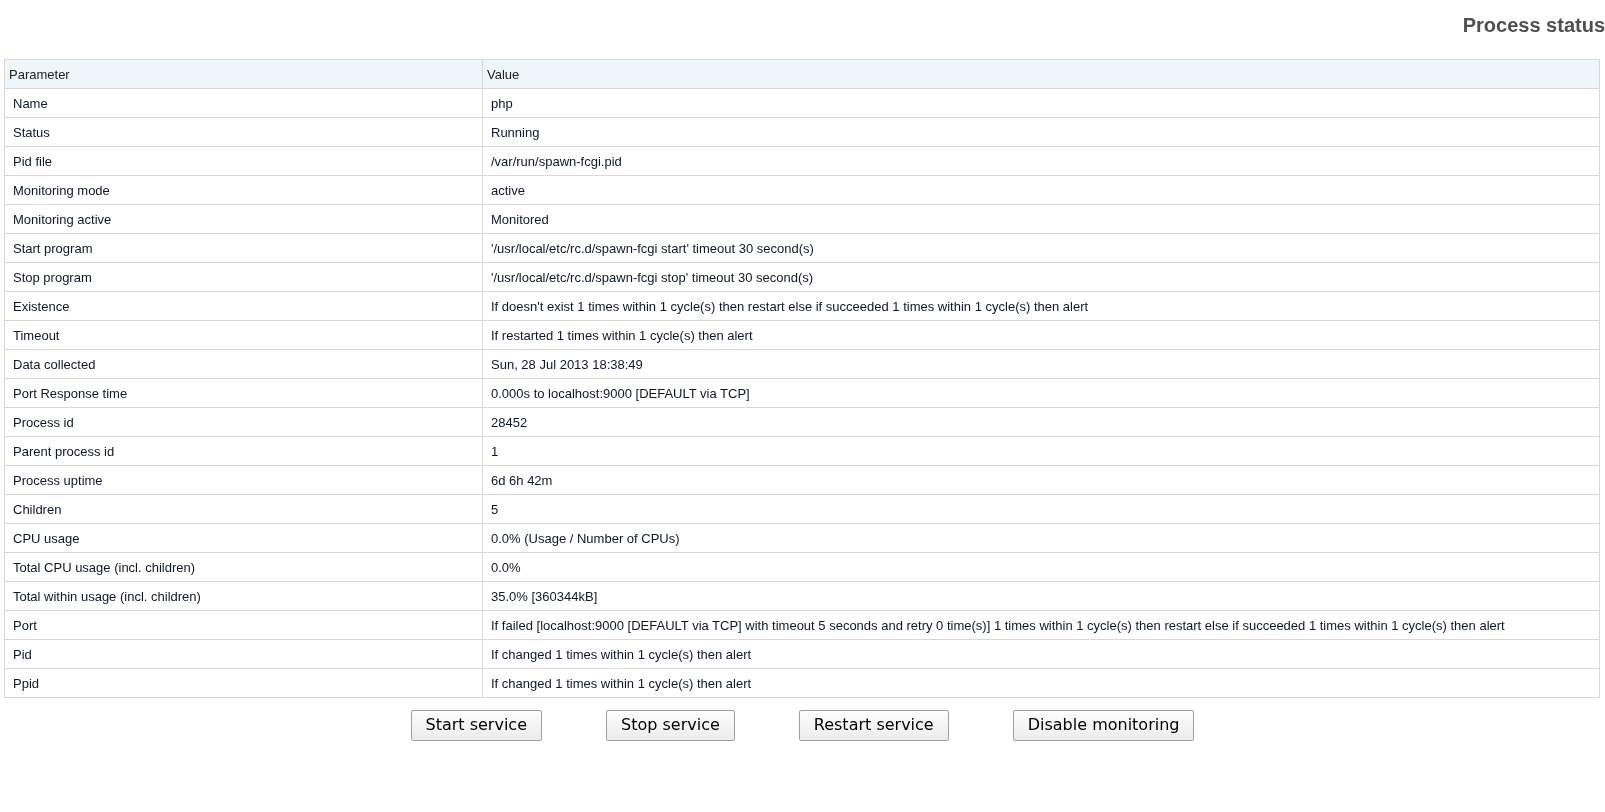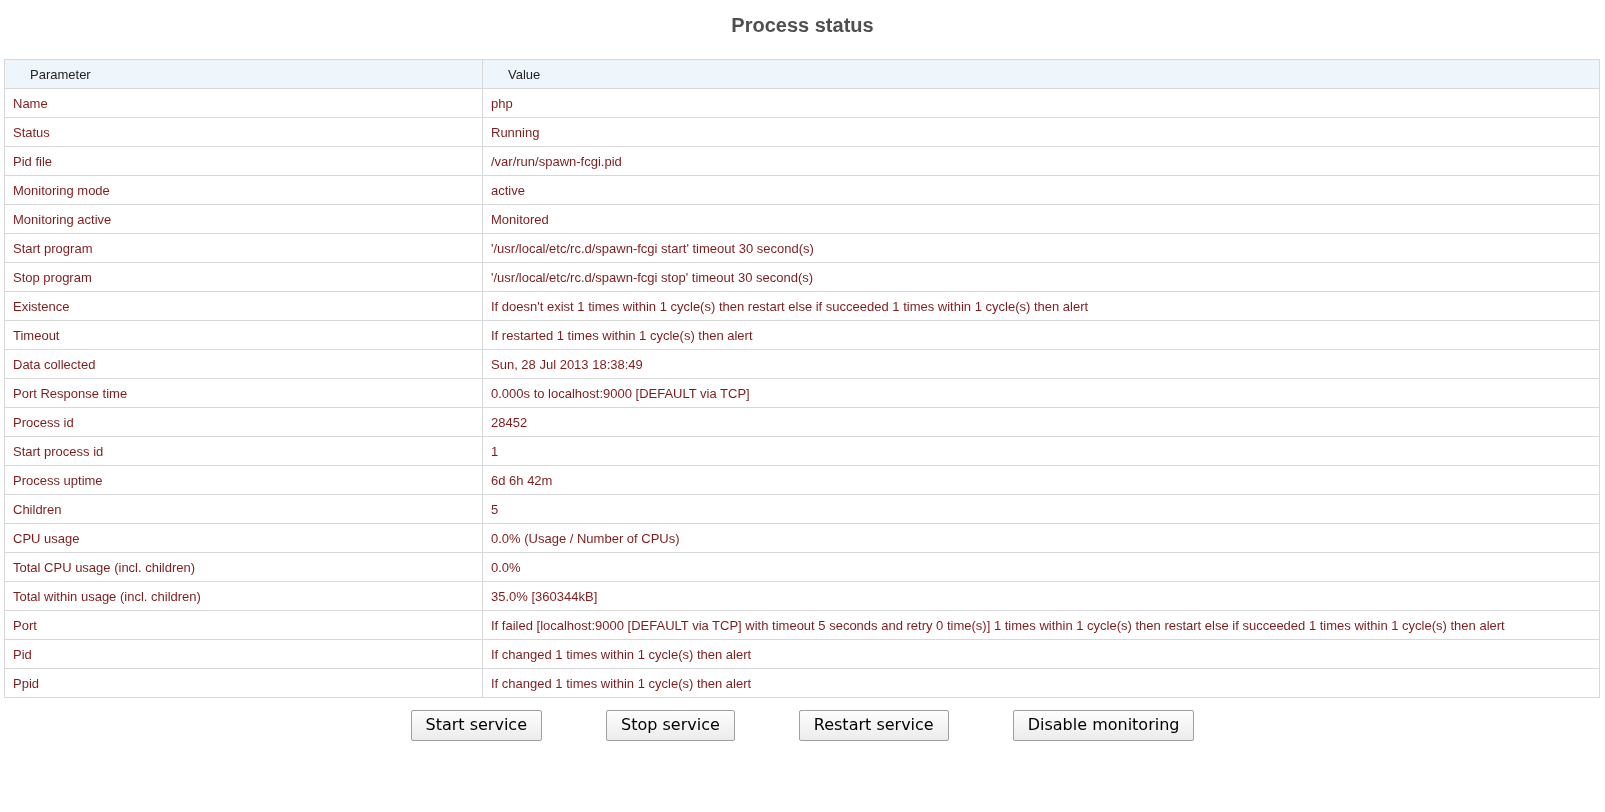--- a/index.html
+++ b/index.html
@@ -12,49 +12,49 @@
     min-height: 812px;
     font-family: "Liberation Sans", sans-serif;
     font-size: 13px;
     color: #222222;
   }
   .page {
     width: 1605px;
     box-sizing: border-box;
   }
   .page-title {
-    text-align: center;
+    text-align: right;
     font-size: 20px;
     font-weight: bold;
     color: #4f4f4f;
     margin: 14px 0 22px 0;
     font-family: "Liberation Sans", sans-serif;
   }
   table.status-table {
     width: 1596px;
     margin: 0 4px;
     border-collapse: collapse;
     border: 1px solid #d8d8d8;
     table-layout: fixed;
   }
   table.status-table th {
     background: #eff6fb;
     text-align: left;
     font-weight: normal;
     font-size: 13px;
     color: #222222;
-    padding: 6px 25px;
+    padding: 6px 4px;
     border: 1px solid #d8d8d8;
     height: 16px;
   }
   table.status-table td {
     padding: 6px 8px;
     border: 1px solid #d8d8d8;
     font-size: 13px;
-    color: #7f1d1d;
+    color: #0f172a;
     vertical-align: middle;
     height: 16px;
     overflow: hidden;
     white-space: nowrap;
     text-overflow: clip;
   }
   .col-param { width: 478px; }
   .col-value { width: auto; }
   .value-running {
     color: #33e033;
@@ -140,21 +140,21 @@
         </tr>
         <tr>
           <td>Port Response time</td>
           <td>0.000s to localhost:9000 [DEFAULT via TCP]</td>
         </tr>
         <tr>
           <td>Process id</td>
           <td>28452</td>
         </tr>
         <tr>
-          <td>Start process id</td>
+          <td>Parent process id</td>
           <td>1</td>
         </tr>
         <tr>
           <td>Process uptime</td>
           <td>6d 6h 42m</td>
         </tr>
         <tr>
           <td>Children</td>
           <td>5</td>
         </tr>

